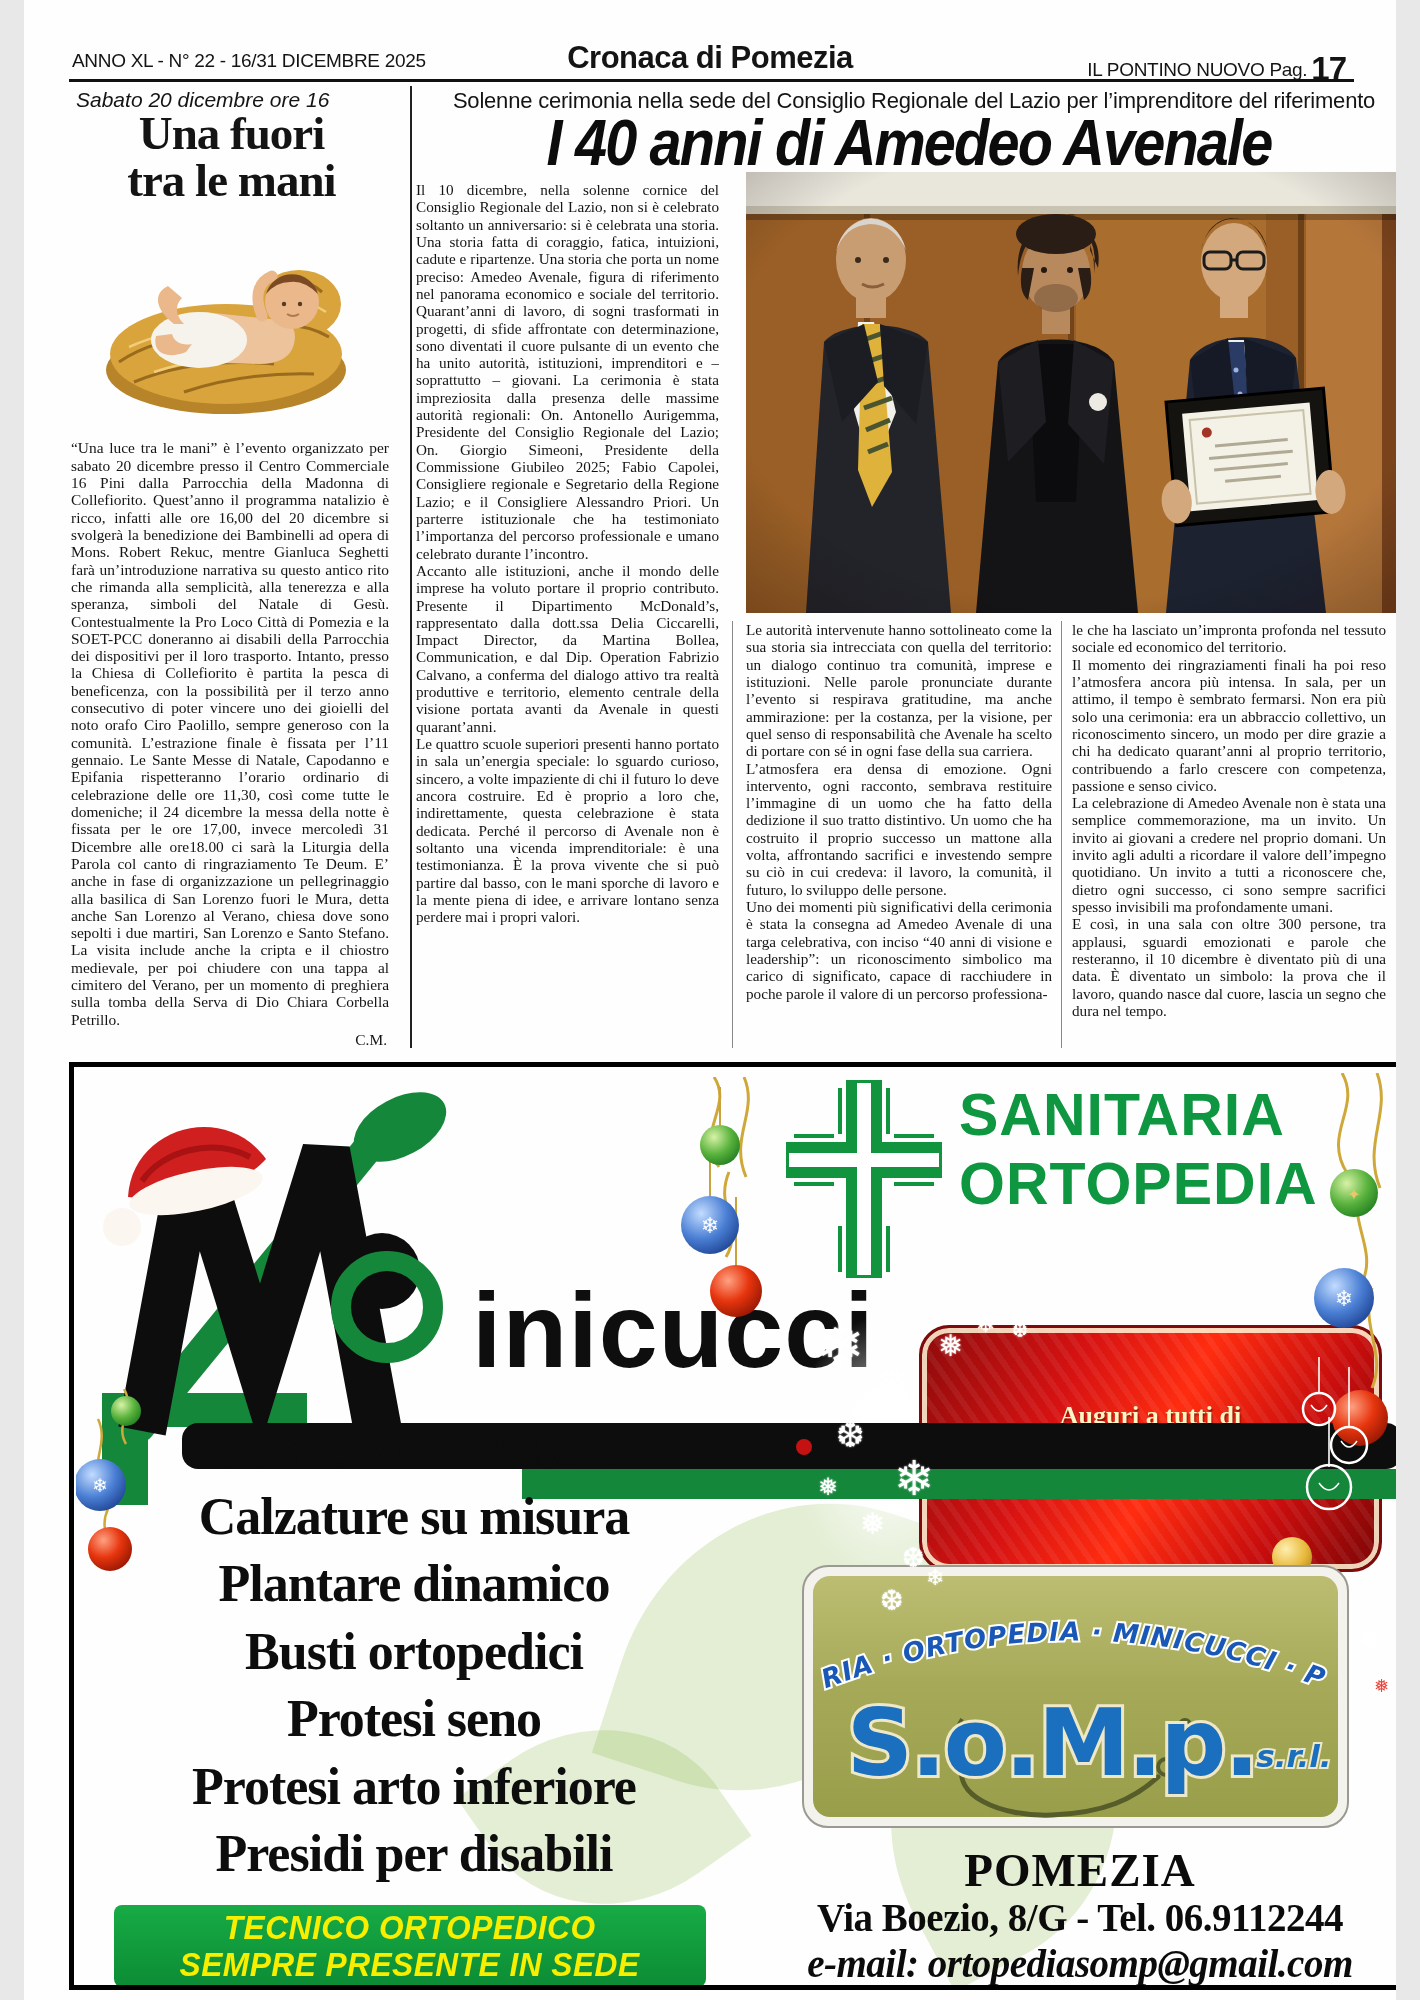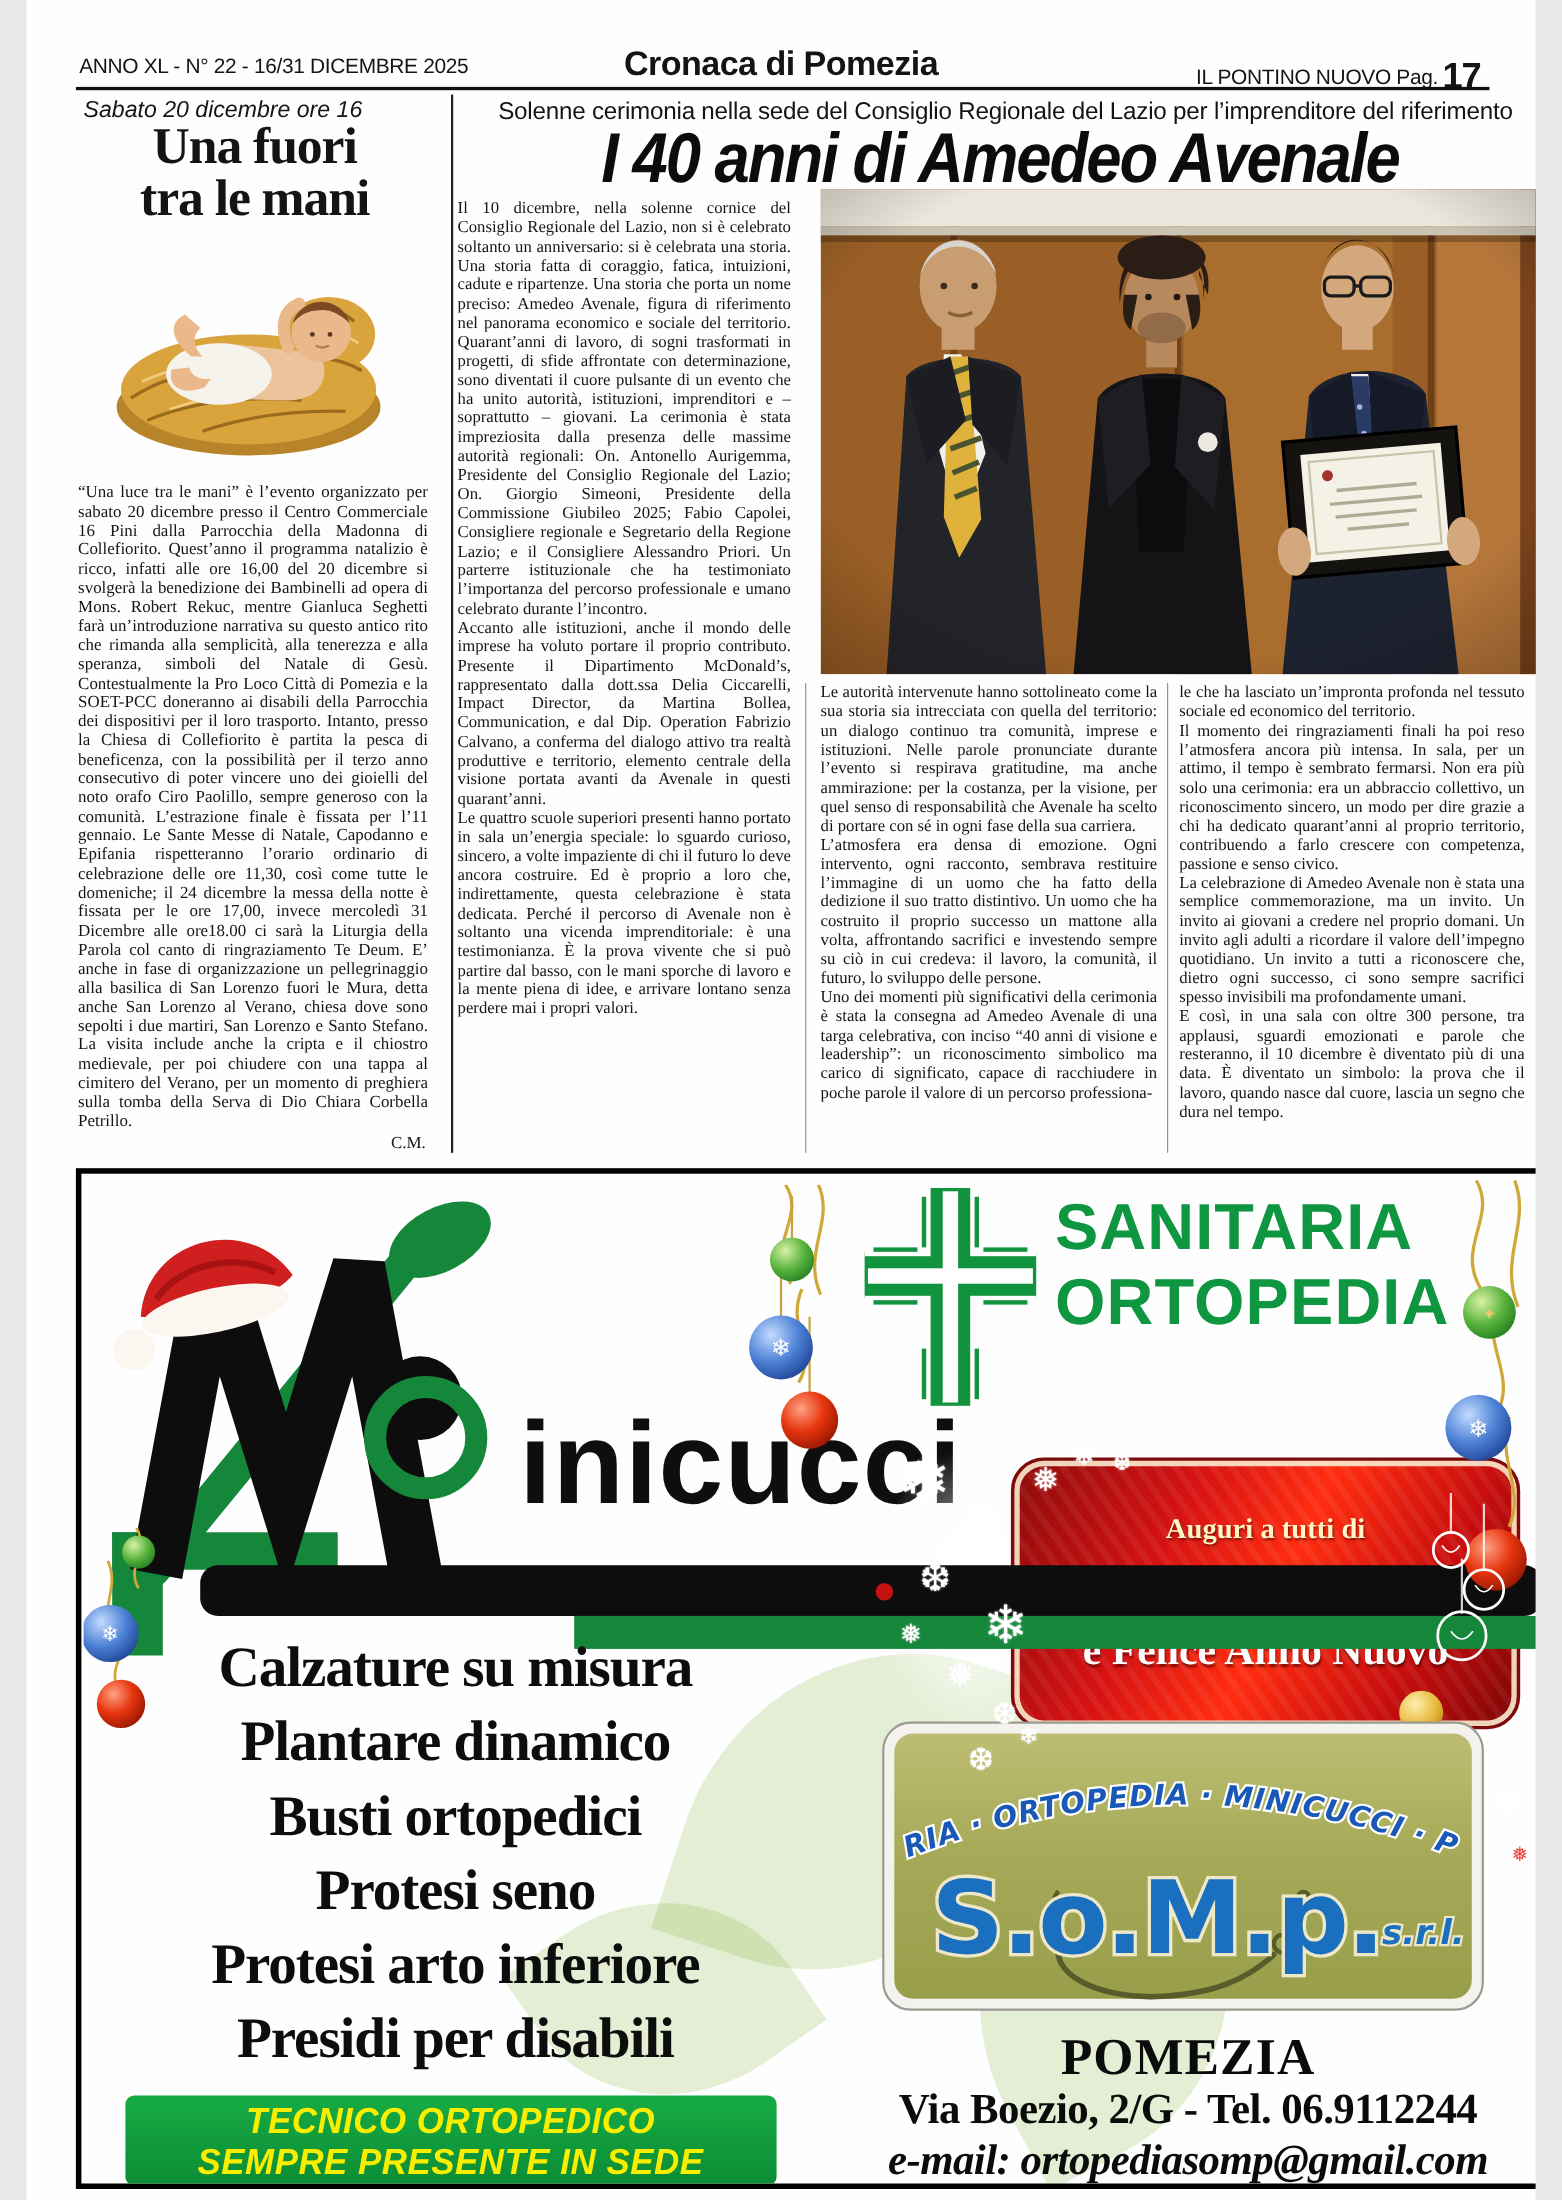--- a/index.html
+++ b/index.html
@@ -335,21 +335,20 @@
       <circle cx="50" cy="22" r="15" fill="url(#gb)"></circle>
       <circle cx="24" cy="96" r="26" fill="url(#bb)"></circle>
       <text x="24" y="103" text-anchor="middle" font-size="19" fill="#fff">❄</text>
       <circle cx="34" cy="160" r="22" fill="url(#rb)"></circle>
     </svg>
 
     <div class="snowblob"></div>
     <div class="banner">
       <div class="b1">Auguri a tutti di</div>
       <div class="b2">Buon Natale</div>
-      <div class="b3">e Felice Anno Nuovo</div>
     </div>
     <svg style="position:absolute;left:1215px;top:290px;z-index:6;" width="90" height="160" viewBox="0 0 90 160">
       <line x1="30" y1="0" x2="30" y2="36" stroke="rgba(255,255,255,.8)" stroke-width="2"></line>
       <line x1="60" y1="10" x2="60" y2="70" stroke="rgba(255,255,255,.8)" stroke-width="2"></line>
       <line x1="40" y1="60" x2="40" y2="110" stroke="rgba(255,255,255,.8)" stroke-width="2"></line>
       <circle cx="30" cy="52" r="16" fill="none" stroke="#fff" stroke-width="2.5"></circle>
       <circle cx="60" cy="88" r="18" fill="none" stroke="#fff" stroke-width="2.5"></circle>
       <circle cx="40" cy="130" r="22" fill="none" stroke="#fff" stroke-width="2.5"></circle>
       <path d="M22,48 Q30,60 38,48 M52,84 Q60,96 68,84 M30,126 Q40,140 50,126" stroke="#fff" stroke-width="1.5" fill="none"></path>
     </svg>
@@ -402,19 +401,19 @@
           <circle cx="378" cy="172" r="6" fill="none" stroke="#565c2a" stroke-width="4"></circle>
           <circle cx="381" cy="158" r="5" fill="none" stroke="#565c2a" stroke-width="4"></circle>
         </g>
         <text x="248" y="208" text-anchor="middle" font-family="DejaVu Sans, sans-serif" font-weight="bold" font-size="92" fill="#1a6fbe" stroke="#efe8c8" stroke-width="6" paint-order="stroke" letter-spacing="-2">S.o.M.p.</text>
         <text x="490" y="200" text-anchor="middle" font-family="DejaVu Sans, sans-serif" font-weight="bold" font-style="italic" font-size="31" fill="#1a6fbe" stroke="#efe8c8" stroke-width="4" paint-order="stroke">s.r.l.</text>
       </svg>
     </div>
 
     <div class="contact">
       <div class="c1">POMEZIA</div>
-      <div class="c2">Via Boezio, 2/G - Tel. 06.9112244</div>
+      <div class="c2">Via Boezio, 8/G - Tel. 06.9112244</div>
       <div class="c3">e-mail: ortopediasomp@gmail.com</div>
     </div>
 
   </div>
 
 </div>
 
 </body></html>

